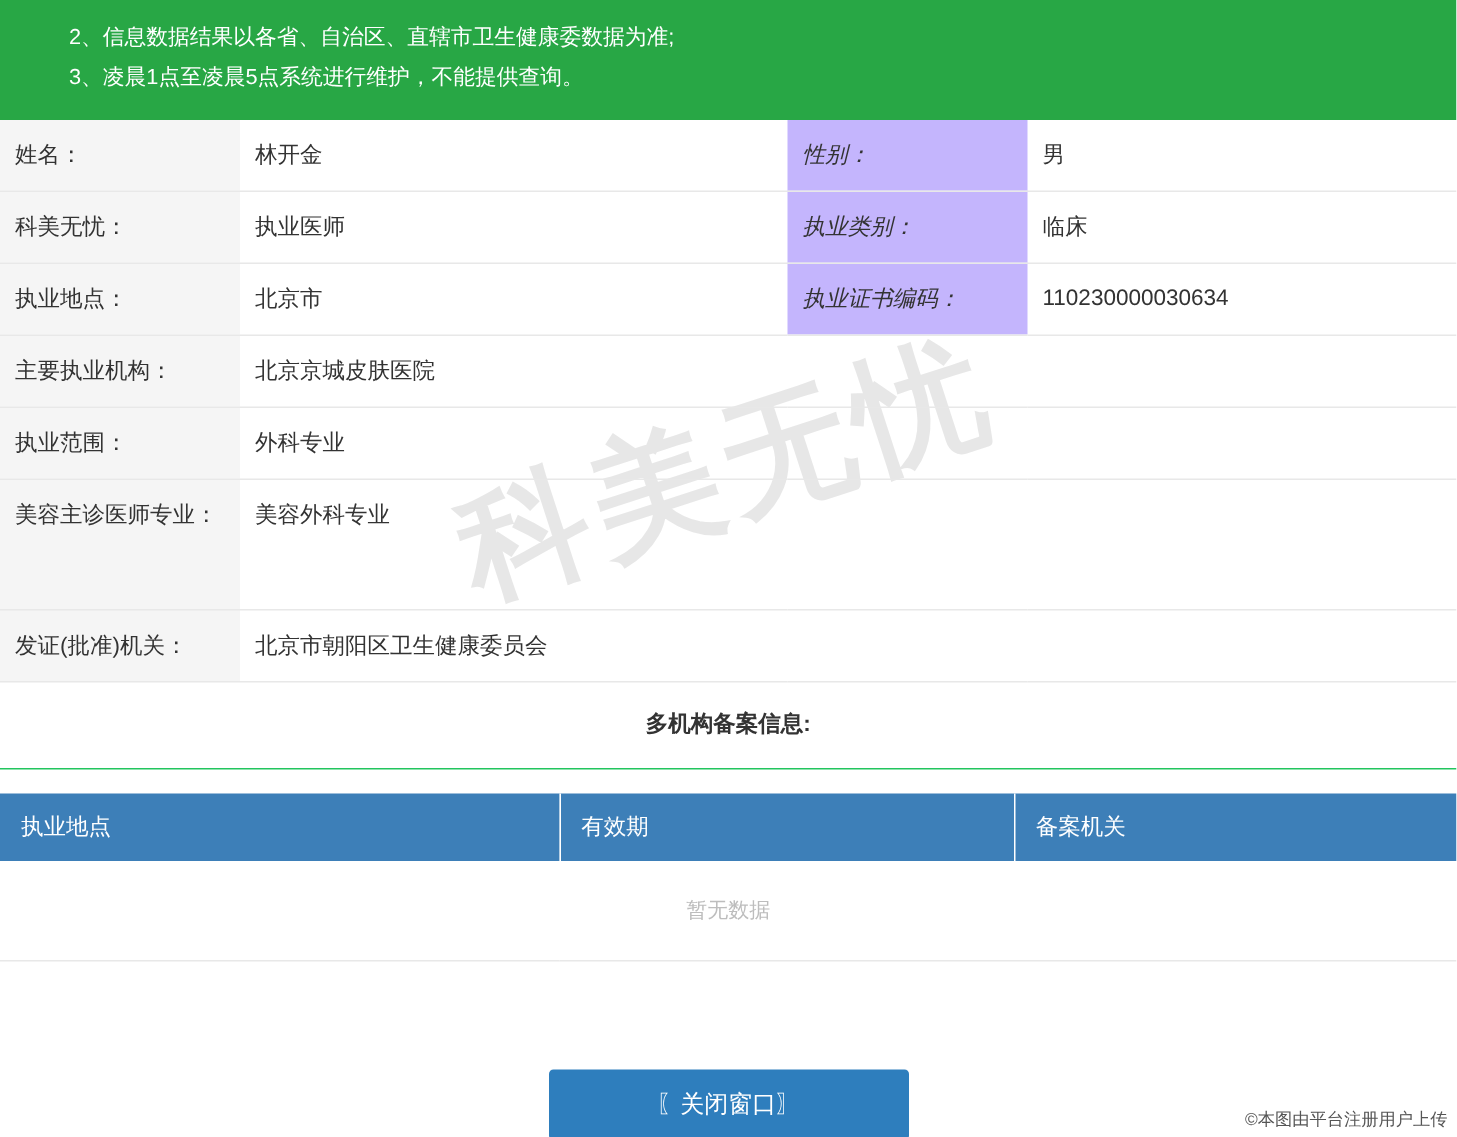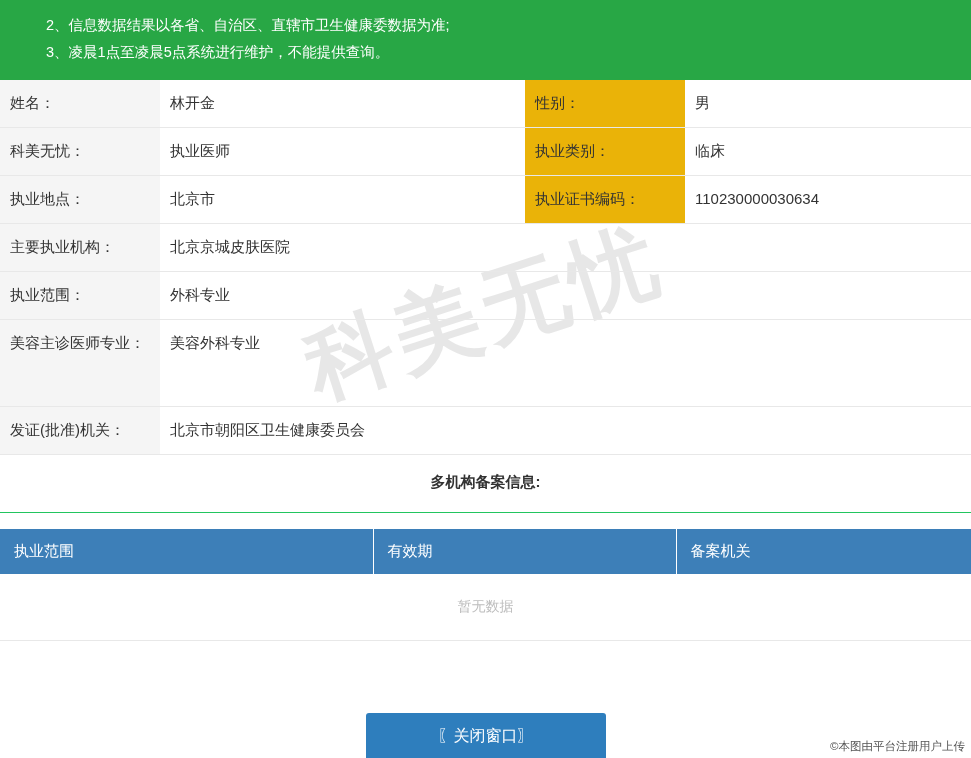--- a/index.html
+++ b/index.html
@@ -44,23 +44,24 @@
     font-size: 15px;
     vertical-align: top;
     background: transparent;
   }
   td.label {
     background: #f5f5f5;
     color: #333;
     width: 160px;
   }
   td.label2 {
-    background: #eab308;
+    background: #c4b5fd;
     color: #333;
     width: 160px;
+    font-style: italic;
   }
   td.value {
     color: #333;
   }
   .col-a { width: 160px; }
   .col-b { width: 365px; }
   .col-c { width: 160px; }
   .col-d { width: 286px; }
 
   
@@ -215,21 +216,21 @@
 
 <div class="rec-wrap">
   <table class="rec-table">
     <colgroup>
       <col class="rh-1">
         <col class="rh-2">
         <col class="rh-3">
     </colgroup>
     <thead>
       <tr>
-        <th>执业范围</th>
+        <th>执业地点</th>
         <th>有效期</th>
         <th>备案机关</th>
       </tr>
     </thead>
     <tbody>
       <tr>
         <td class="rec-empty" colspan="3">暂无数据</td>
       </tr>
     </tbody>
   </table>

